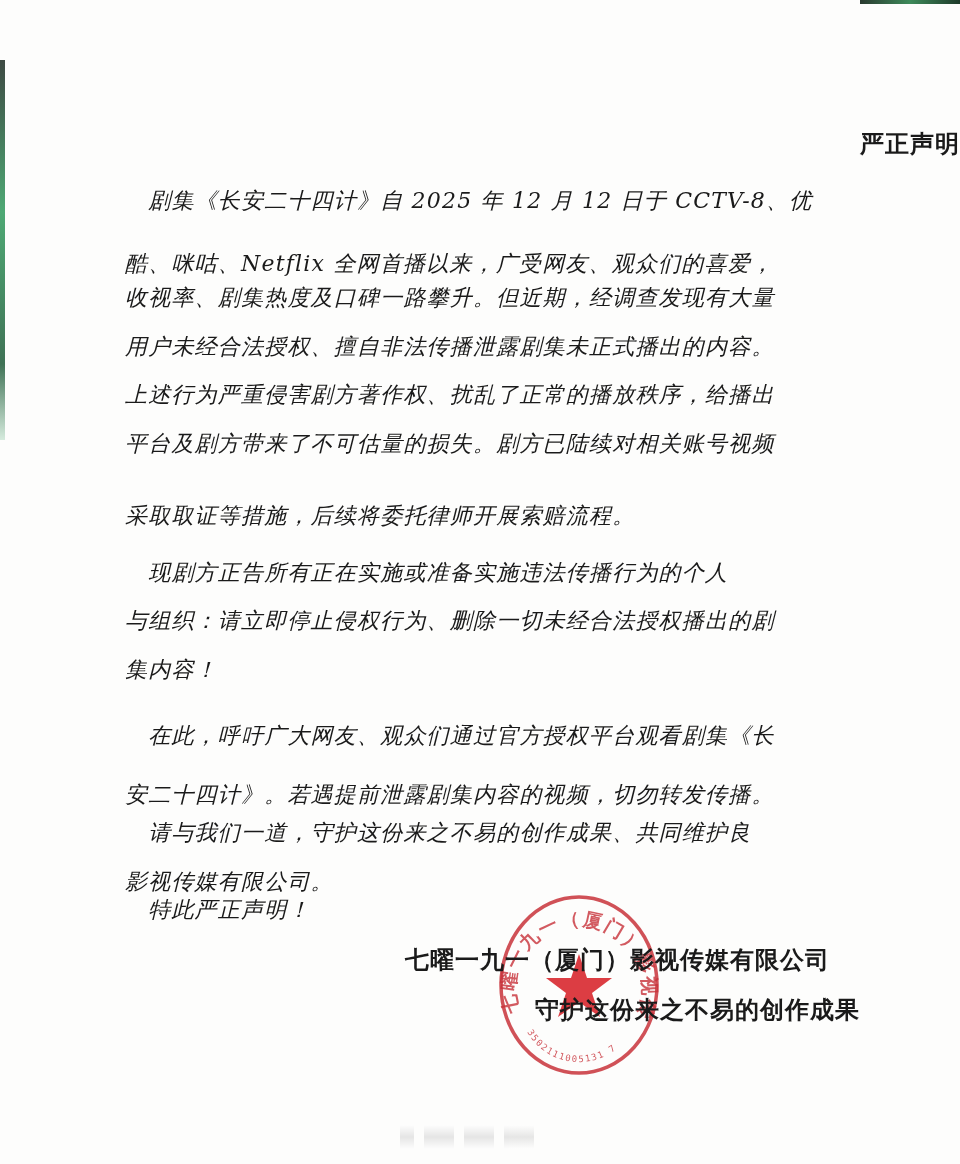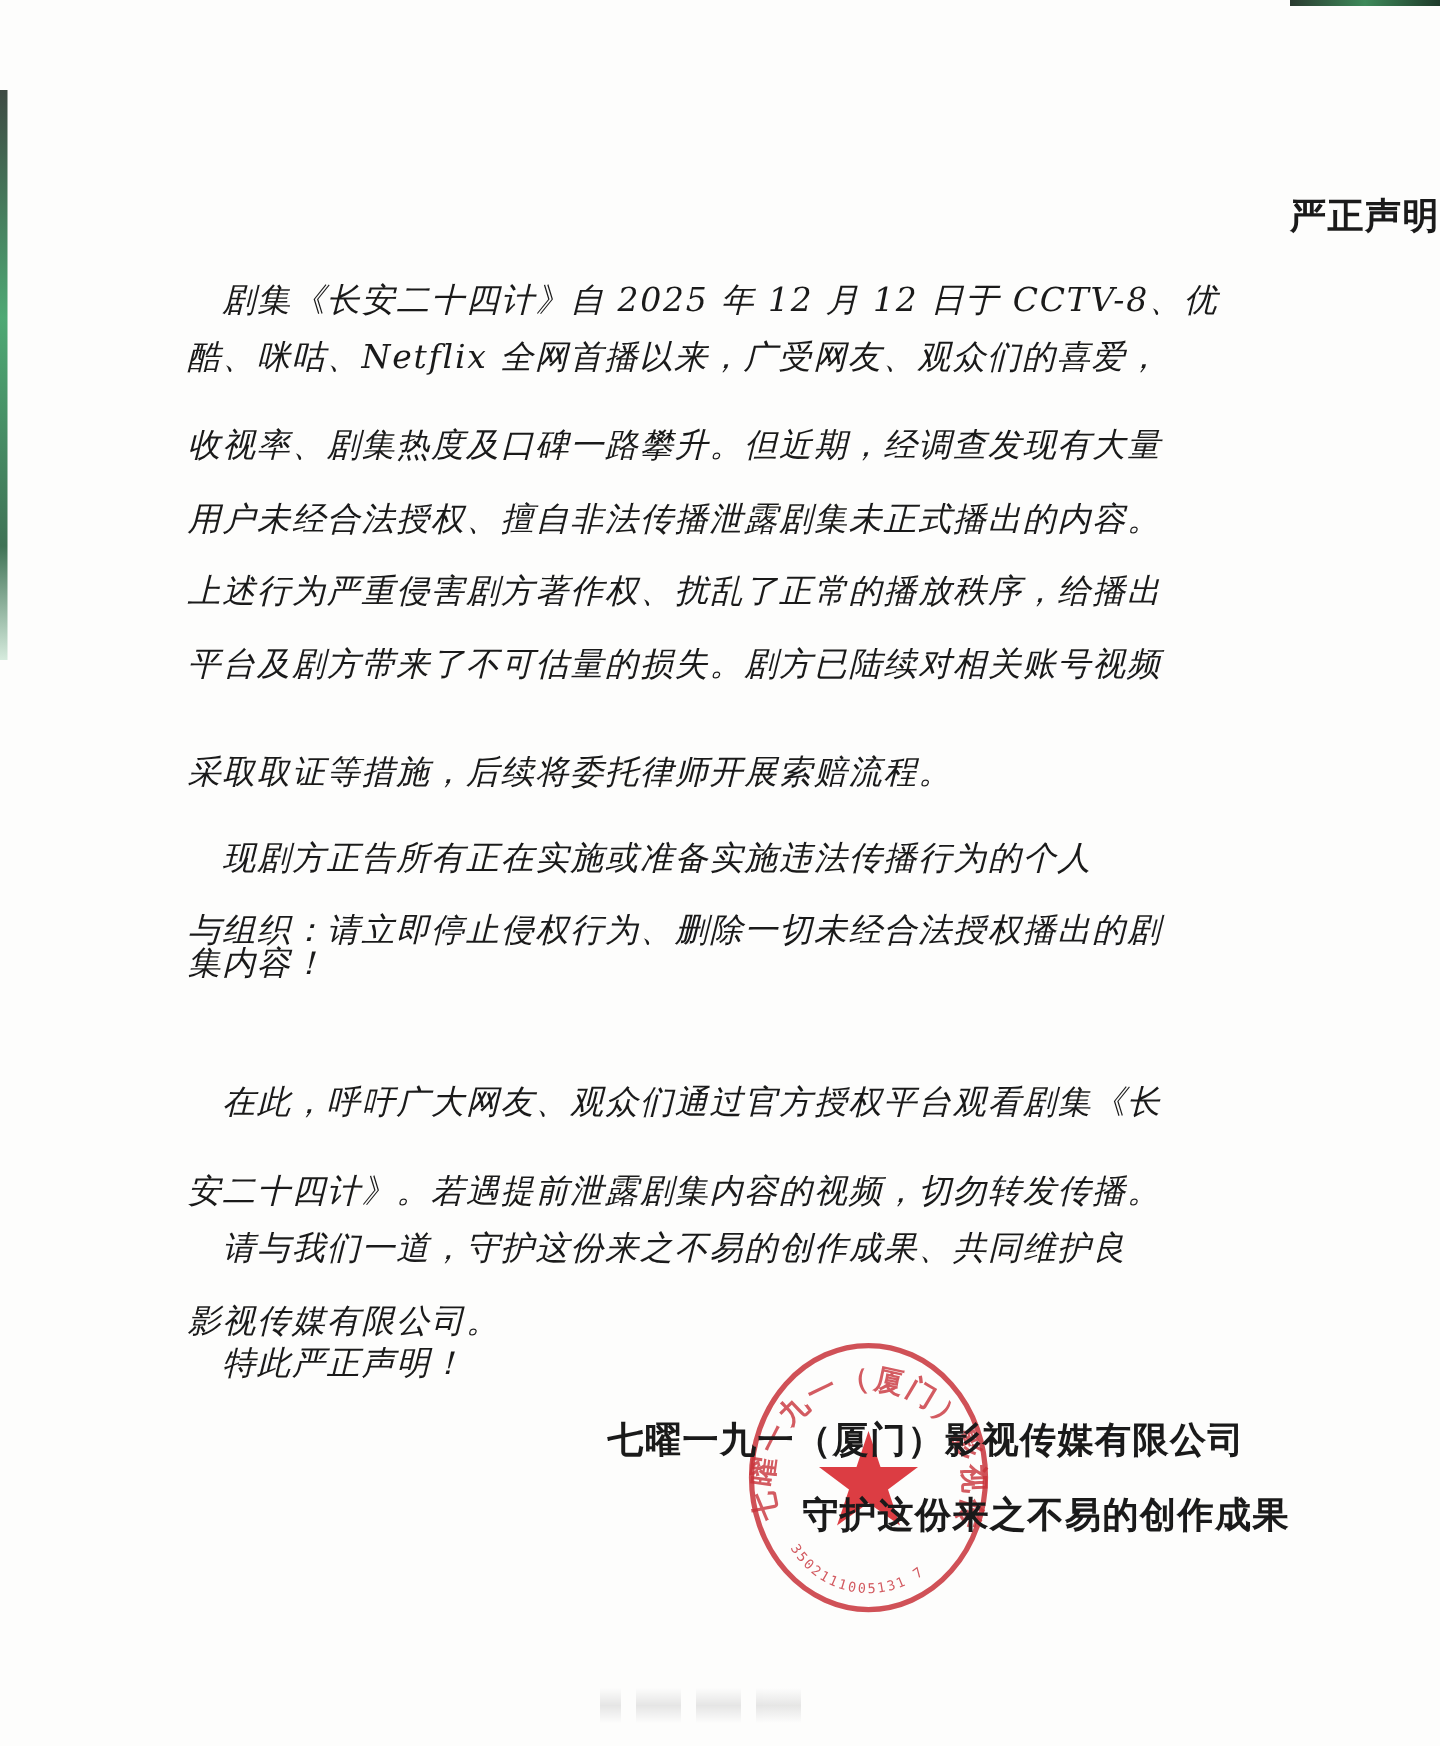--- a/index.html
+++ b/index.html
@@ -44,30 +44,30 @@
 </style>
 </head>
 <body>
 
 <div class="edge-left"></div>
 <div class="edge-top"></div>
 
 <div class="title">严正声明</div>
 
 <div class="line" style="top:186px">　剧集《长安二十四计》自 2025 年 12 月 12 日于 CCTV-8、优</div>
-<div class="line" style="top:224px">酷、咪咕、Netflix 全网首播以来，广受网友、观众们的喜爱，</div>
+<div class="line" style="top:249px">酷、咪咕、Netflix 全网首播以来，广受网友、观众们的喜爱，</div>
 <div class="line" style="top:283px">收视率、剧集热度及口碑一路攀升。但近期，经调查发现有大量</div>
 <div class="line" style="top:332px">用户未经合法授权、擅自非法传播泄露剧集未正式播出的内容。</div>
 <div class="line" style="top:380px">上述行为严重侵害剧方著作权、扰乱了正常的播放秩序，给播出</div>
 <div class="line" style="top:429px">平台及剧方带来了不可估量的损失。剧方已陆续对相关账号视频</div>
 <div class="line" style="top:501px">采取取证等措施，后续将委托律师开展索赔流程。</div>
 
 <div class="line" style="top:558px">　现剧方正告所有正在实施或准备实施违法传播行为的个人</div>
 <div class="line" style="top:606px">与组织：请立即停止侵权行为、删除一切未经合法授权播出的剧</div>
-<div class="line" style="top:628px">集内容！</div>
+<div class="line" style="top:655px">集内容！</div>
 
 <div class="line" style="top:721px">　在此，呼吁广大网友、观众们通过官方授权平台观看剧集《长</div>
 <div class="line" style="top:780px">安二十四计》。若遇提前泄露剧集内容的视频，切勿转发传播。</div>
 
 <div class="line" style="top:818px">　请与我们一道，守护这份来之不易的创作成果、共同维护良</div>
 <div class="line" style="top:867px">影视传媒有限公司。</div>
 
 <div class="line" style="top:895px">　特此严正声明！</div>
 
 <svg class="stamp" viewBox="0 0 164 186">

